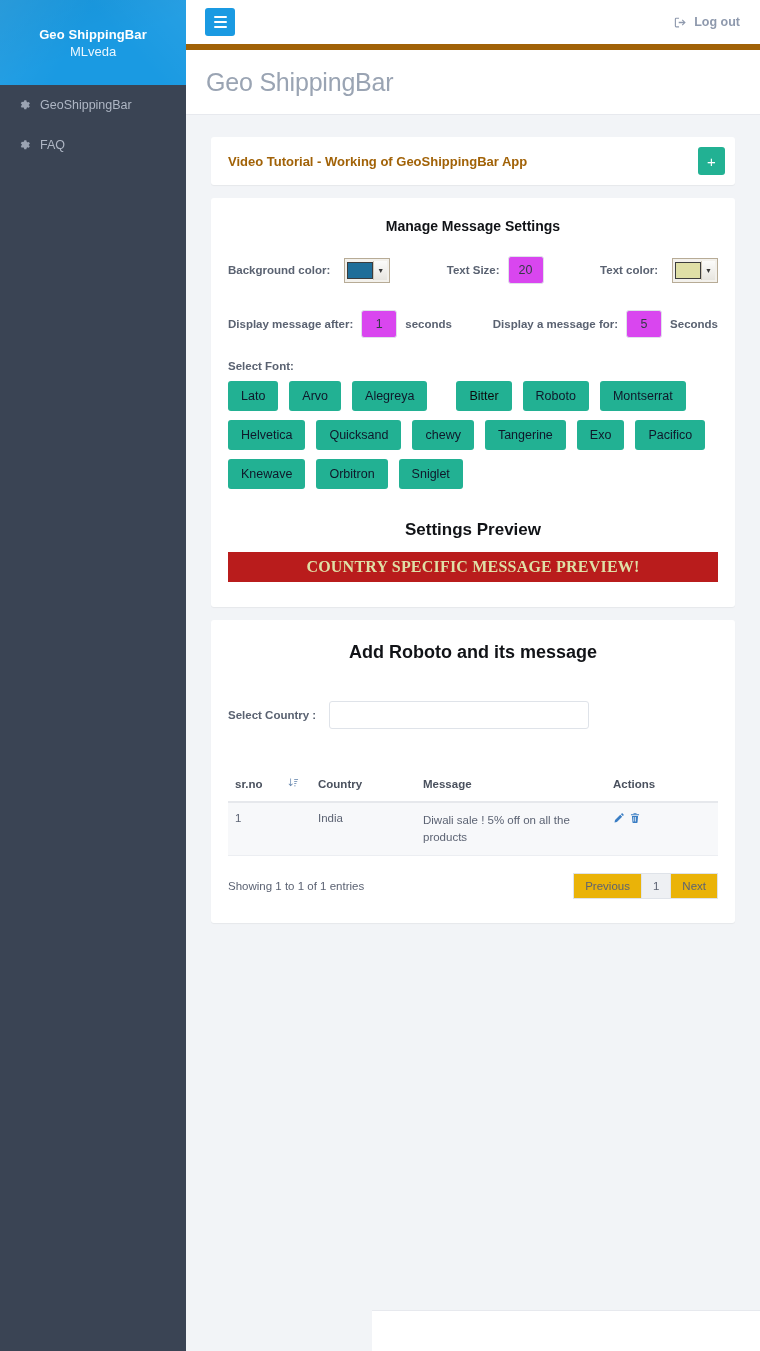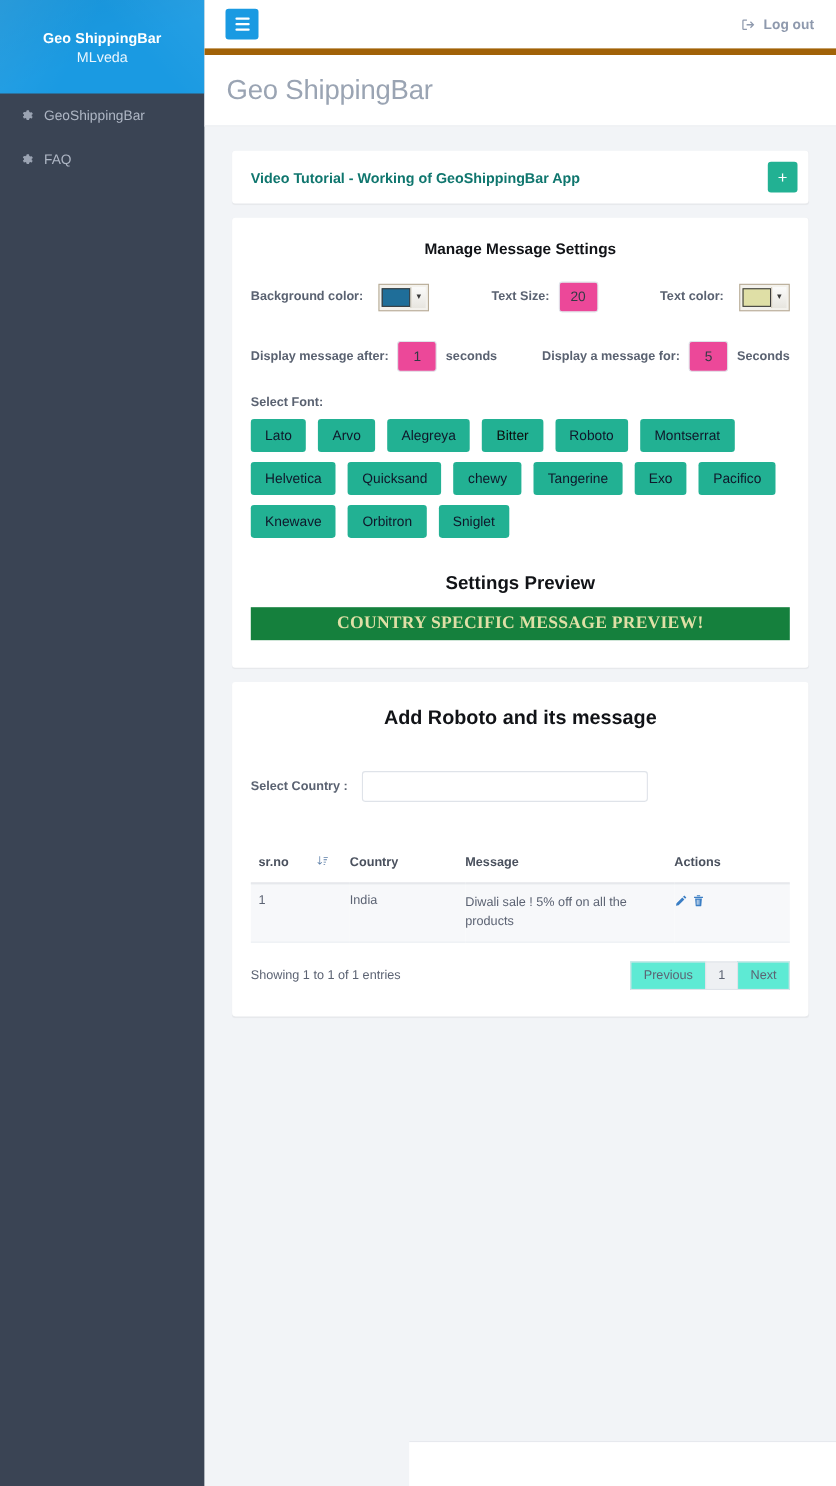--- a/index.html
+++ b/index.html
@@ -89,21 +89,21 @@
     box-shadow: 0 1px 1px rgba(0,0,0,.05);
   }
   #panels-wrap { padding-top: 22px; }
 
   
   #video-panel {
     height: 48px;
     display: flex; align-items: center; justify-content: space-between;
     padding: 0 10px 0 17px;
   }
-  #video-title { font-size: 13px; color: #0f766e; font-weight: bold; }
+  #video-title { font-size: 13px; color: #a16207; font-weight: bold; }
   #video-add-btn {
     width: 27px; height: 28px; border-radius: 3px;
     background: #22b193; border: none; color: #fff;
     font-size: 15px; line-height: 1; cursor: pointer;
     display:flex; align-items:center; justify-content:center;
   }
 
   
   #settings-panel { padding: 20px 17px 25px 17px; }
   .section-title {
@@ -122,37 +122,37 @@
     width: 26px; height: 17px; border: 1px solid #3c3c3c;
   }
   .color-swatch .caret {
     width: 14px; height: 19px; display:flex; align-items:center; justify-content:center;
     background: linear-gradient(#fbfbfa,#e7e5df);
     border-left: 1px solid #cfc8b8;
     font-size: 7px; color: #3a3a3a;
   }
   .num-input {
     border: 1px solid #dfe3e9; border-radius: 3px;
-    background: #ec4899; height: 28px; width: 36px;
+    background: #d946ef; height: 28px; width: 36px;
     text-align: center; font-size: 12.5px; color: #333a45;
     font-family: "Liberation Sans", sans-serif;
   }
   #row-colors { justify-content: space-between; margin-bottom: 26px; }
   #row-timing { justify-content: space-between; margin-bottom: 22px; }
   .grp { display: flex; align-items: center; gap: 8px; }
 
   #font-label { font-size: 11.5px; font-weight: bold; color: #5a6271; margin-bottom: 9px; }
   #font-list { display: flex; flex-wrap: wrap; gap: 9px 11px; }
   .font-btn {
     background: #22b193; color: #0f172a; border: none;
     border-radius: 3px; padding: 8px 13px;
     font-size: 12.5px; cursor: pointer;
     font-family: "Liberation Sans", sans-serif;
   }
-  .font-btn.selected { color: #0c0c0c; }
+  .font-btn.selected { color: #0c0c0c; margin-left: 18px; }
 
   #preview-title {
     text-align: center; font-size: 17px; font-weight: bold;
     color: #111317; margin: 31px 0 12px 0;
   }
   #preview-bar {
     height: 30px; display: flex; align-items: center; justify-content: center;
   }
   #preview-text {
     font-family: "Liberation Serif", serif;
@@ -212,21 +212,21 @@
   td.c-msg { width: 190px; line-height: 1.45; padding-right: 22px; }
   th.c-sr { padding-left: 7px; }
   .act-icons { display: flex; gap: 4px; align-items: center; }
   .act-icons span { cursor: pointer; display:block; }
 
   #dt-bottom { display: flex; align-items: center; justify-content: space-between; margin-top: 17px; }
   #dt-info { font-size: 11.5px; color: #5c6373; }
   #pager { display: flex; }
   #pager div {
     border: 1px solid #dfe3e9; font-size: 11.5px; color: #5c6373;
-    padding: 6px 11px; background: #5eead4; margin-left: -1px; cursor: pointer;
+    padding: 6px 11px; background: #eab308; margin-left: -1px; cursor: pointer;
   }
   #pager div.active { background: #eef0f3; }
 
   
   #footer {
     position: absolute; left: 186px; bottom: 0;
     width: 574px; height: 41px;
     background: #ffffff; border-top: 1px solid #e7e9ee;
     display: flex; align-items: center; justify-content: flex-end;
     padding-right: 24px;
@@ -342,21 +342,21 @@
           <button class="font-btn">chewy</button>
           <button class="font-btn">Tangerine</button>
           <button class="font-btn">Exo</button>
           <button class="font-btn">Pacifico</button>
           <button class="font-btn">Knewave</button>
           <button class="font-btn">Orbitron</button>
           <button class="font-btn">Sniglet</button>
         </div>
 
       <div id="preview-title">Settings Preview</div>
-      <div id="preview-bar" style="background: #15803d;">
+      <div id="preview-bar" style="background: #b91c1c;">
         <span id="preview-text" style="color: rgb(223, 223, 166);">COUNTRY SPECIFIC MESSAGE PREVIEW!</span>
       </div>
     </div>
 
     <div class="panel" id="country-panel">
       <div id="country-title">Add Roboto and its message</div>
 
       <div id="country-row">
         <span class="lbl">Select Country :</span>
         <input id="country-input" placeholder="" style="">

